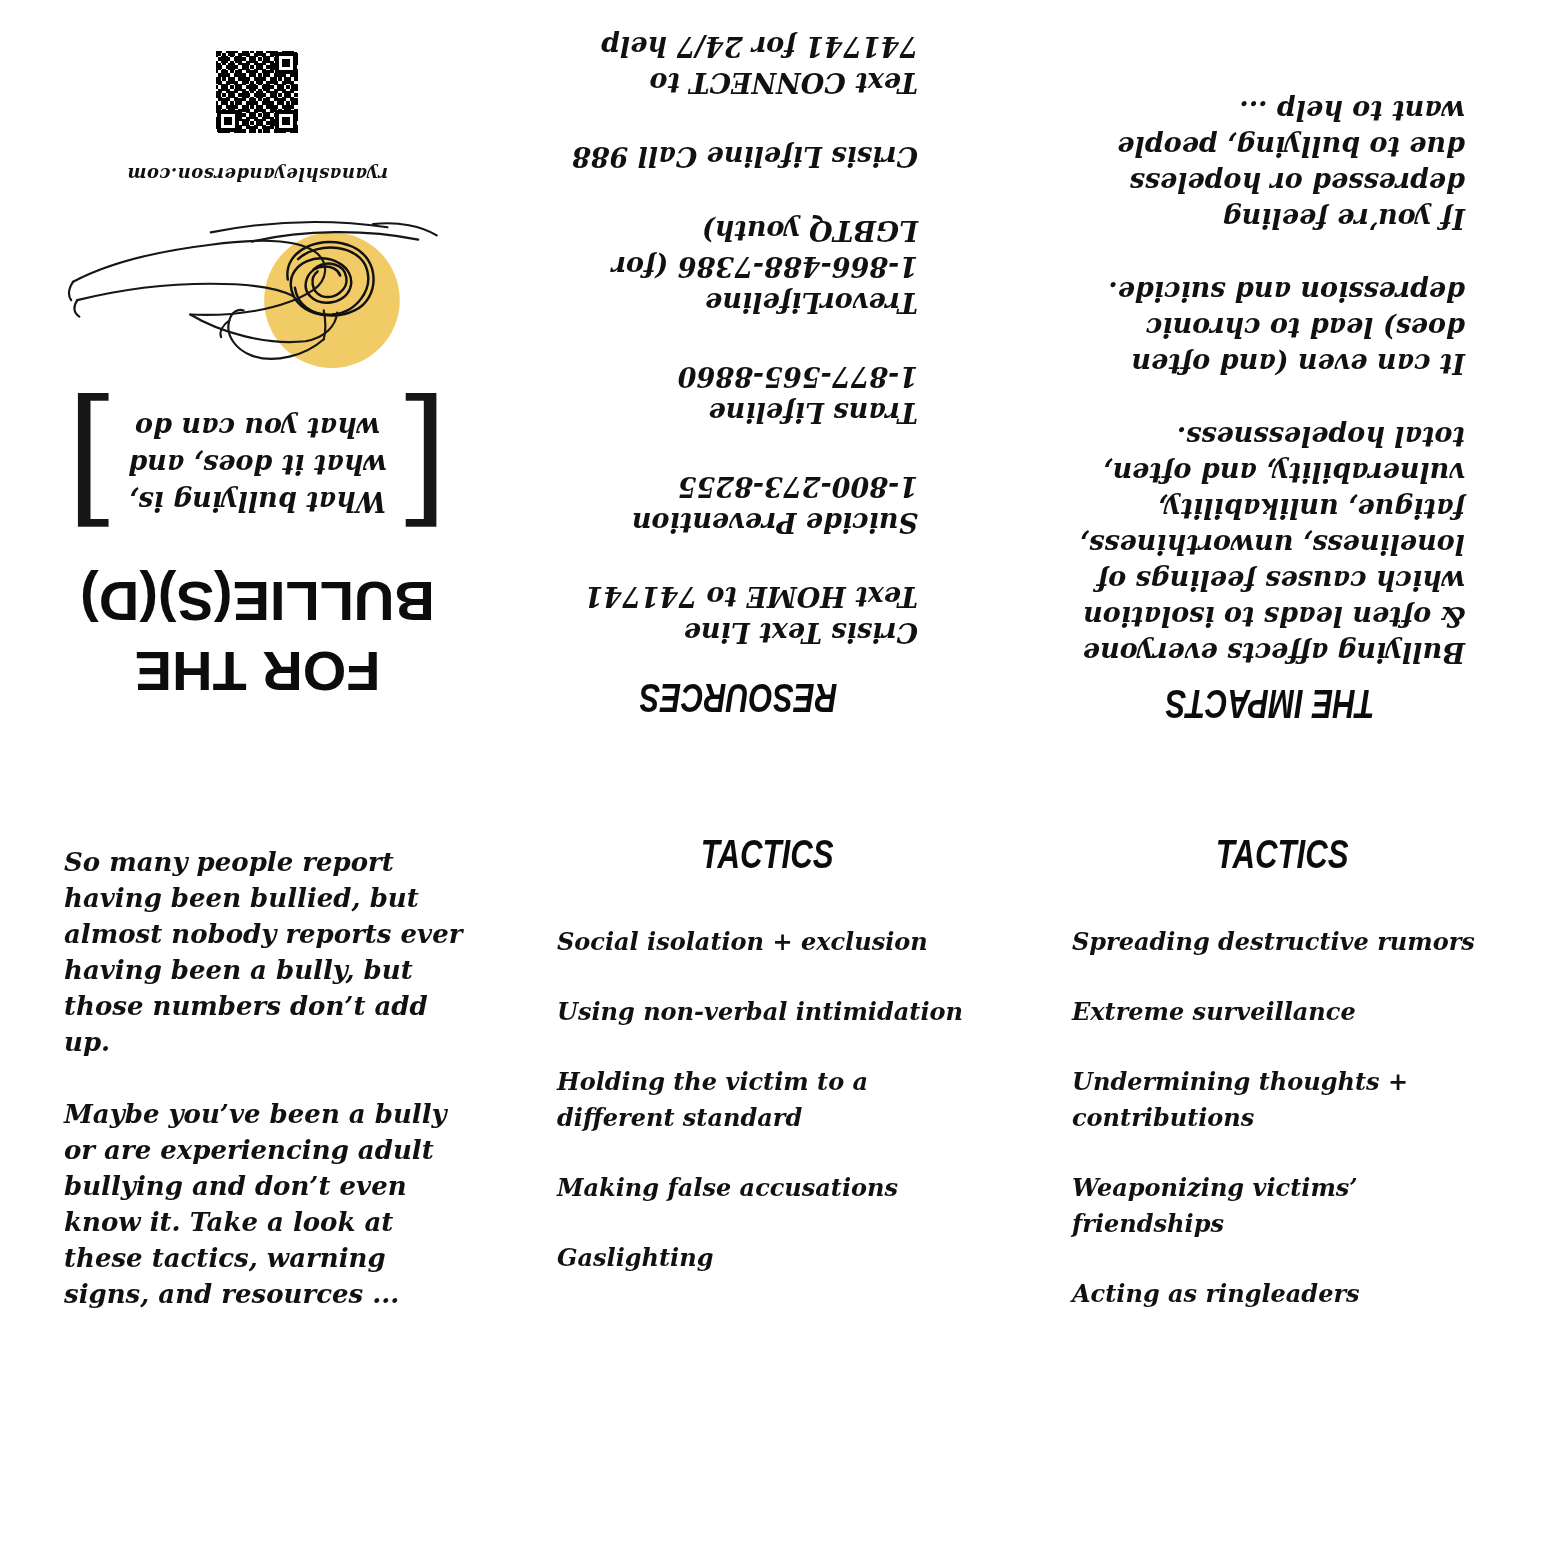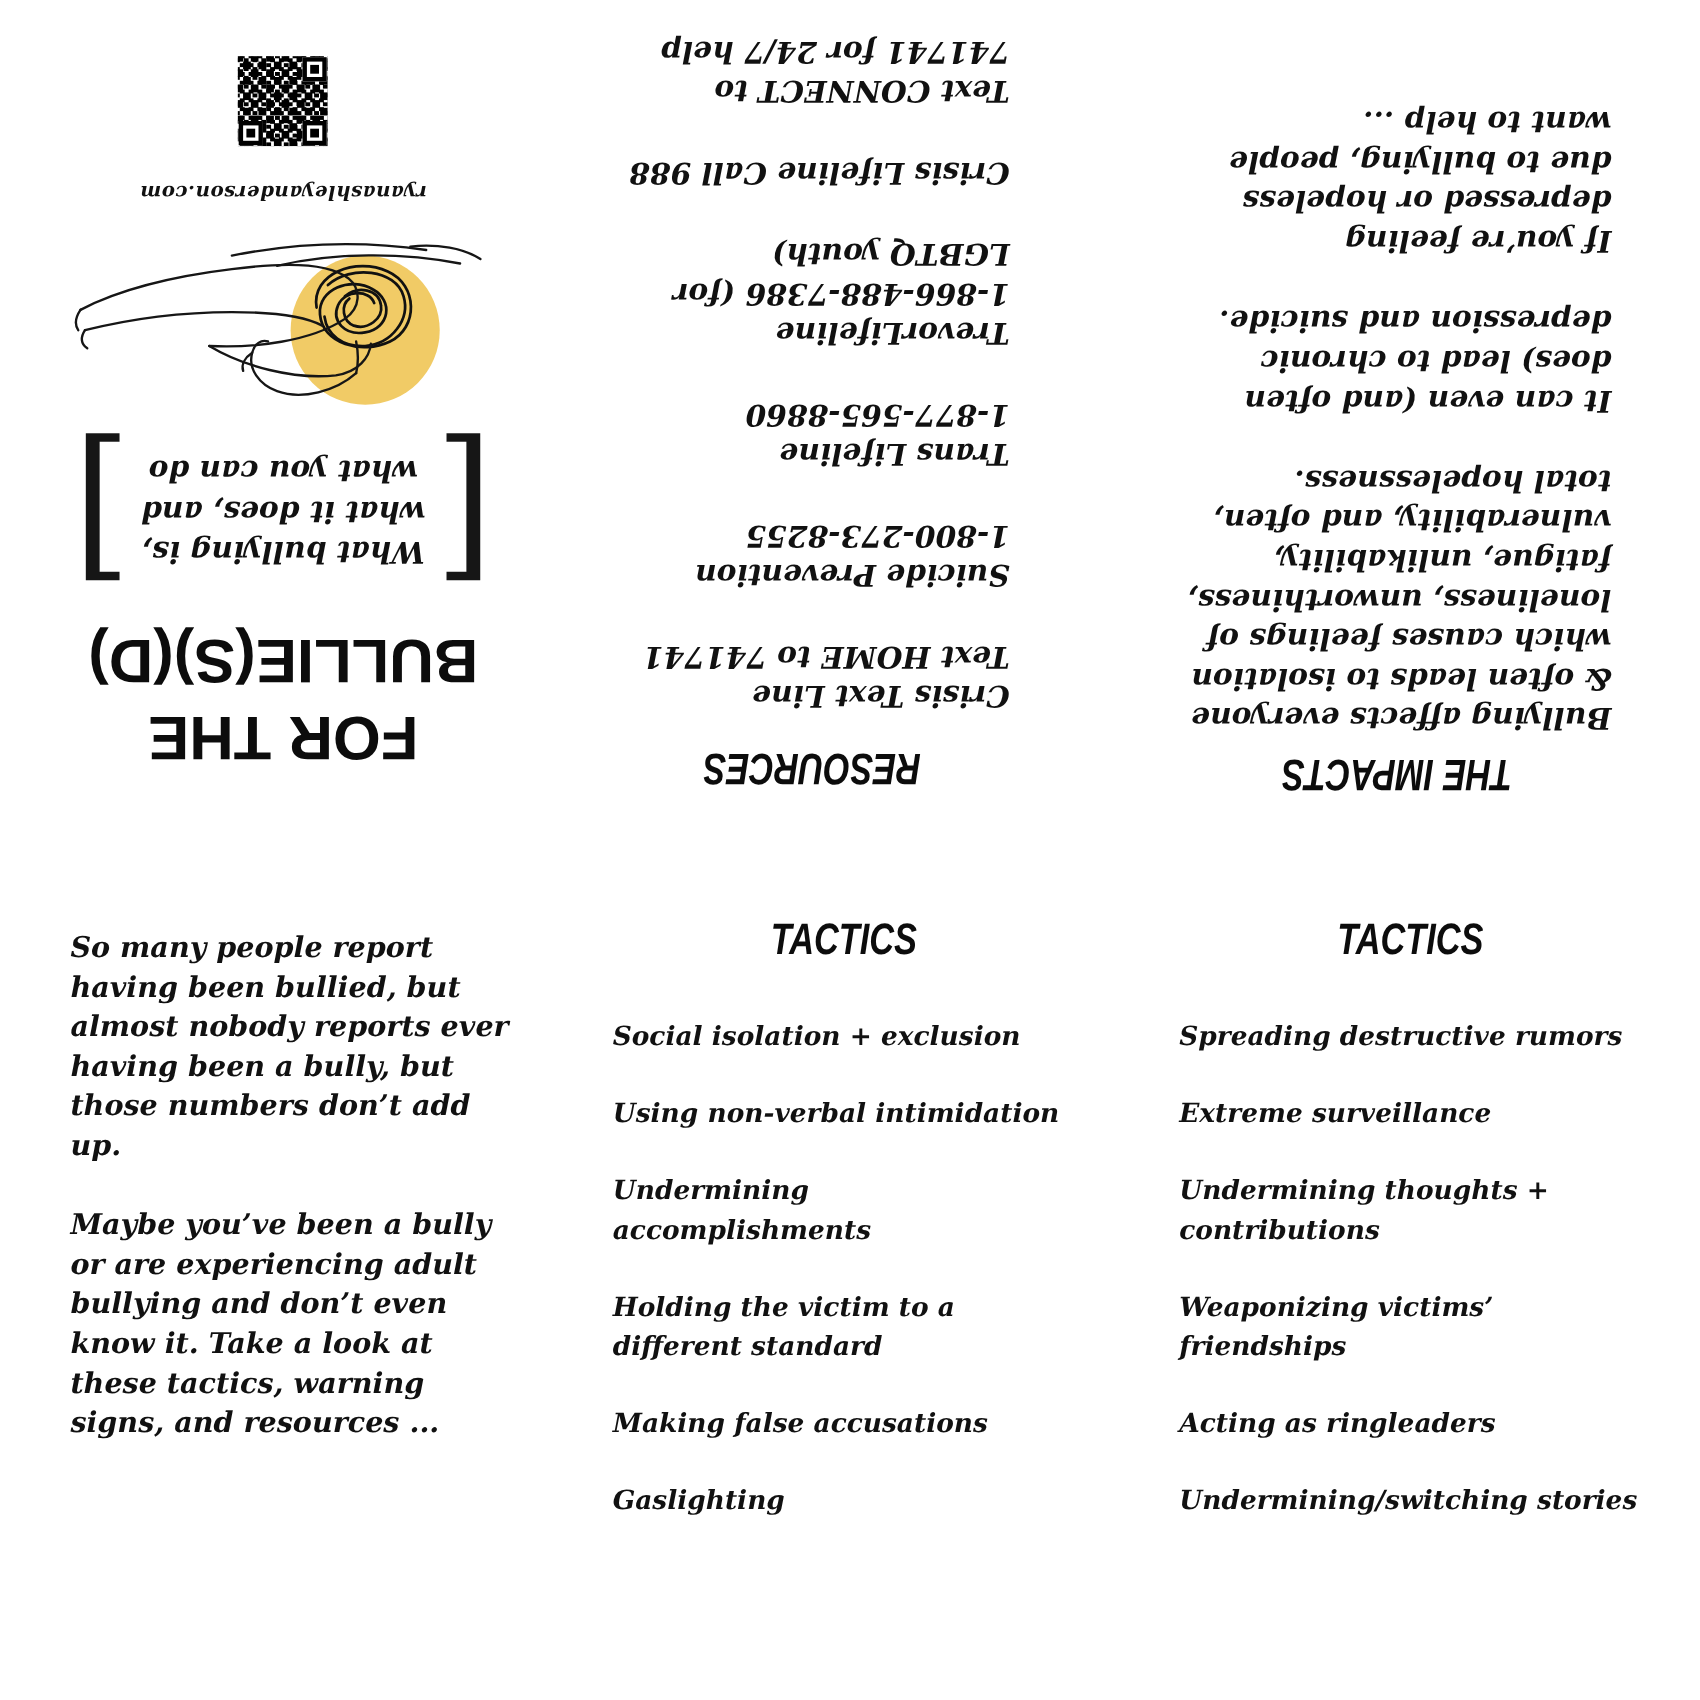--- a/index.html
+++ b/index.html
@@ -148,29 +148,27 @@
 
     <div class="panel intro body-text">
       <p>So many people report having been bullied, but almost nobody reports ever having been a bully, but those numbers don’t add up.</p>
       <p>Maybe you’ve been a bully or are experiencing adult bullying and don’t even know it. Take a look at these tactics, warning signs, and resources ...</p>
     </div>
 
     <div class="panel tactics body-text">
       <div class="heading section-heading"><span>TACTICS</span></div>
       <div class="tactic">Social isolation + exclusion</div>
       <div class="tactic">Using non-verbal intimidation</div>
-      <div class="tactic">Undermining accomplishments</div>
       <div class="tactic">Holding the victim to a different standard</div>
       <div class="tactic">Making false accusations</div>
       <div class="tactic">Gaslighting</div>
     </div>
 
     <div class="panel tactics body-text">
       <div class="heading section-heading"><span>TACTICS</span></div>
       <div class="tactic">Spreading destructive rumors</div>
       <div class="tactic">Extreme surveillance</div>
       <div class="tactic">Undermining thoughts + contributions</div>
       <div class="tactic">Weaponizing victims’ friendships</div>
       <div class="tactic">Acting as ringleaders</div>
-      <div class="tactic">Undermining/switching stories</div>
     </div>
   </div>
 </div>
 
 </body></html>

